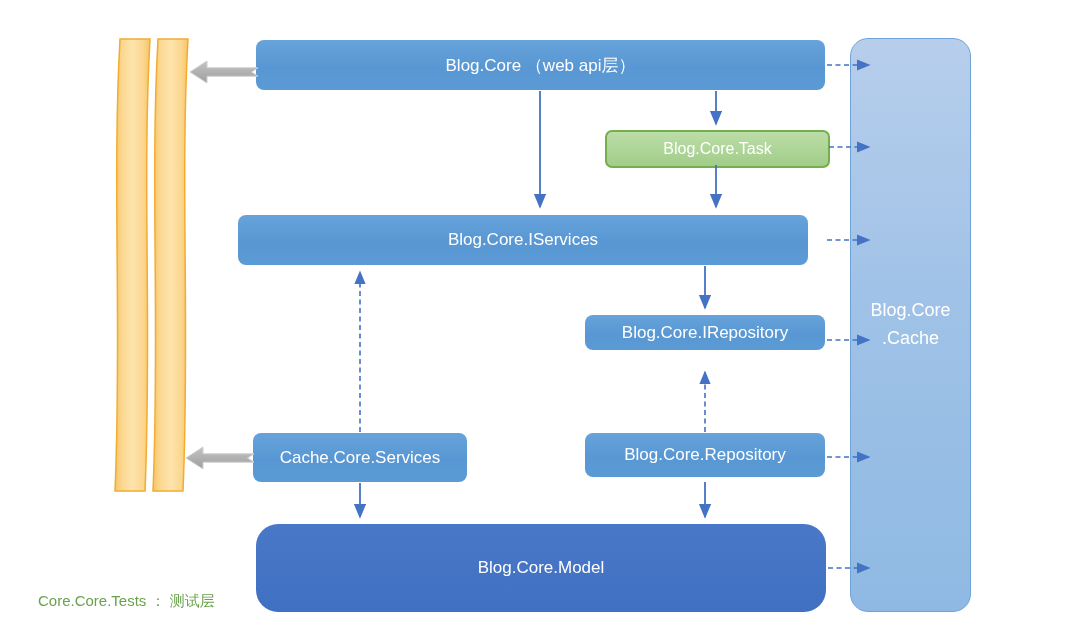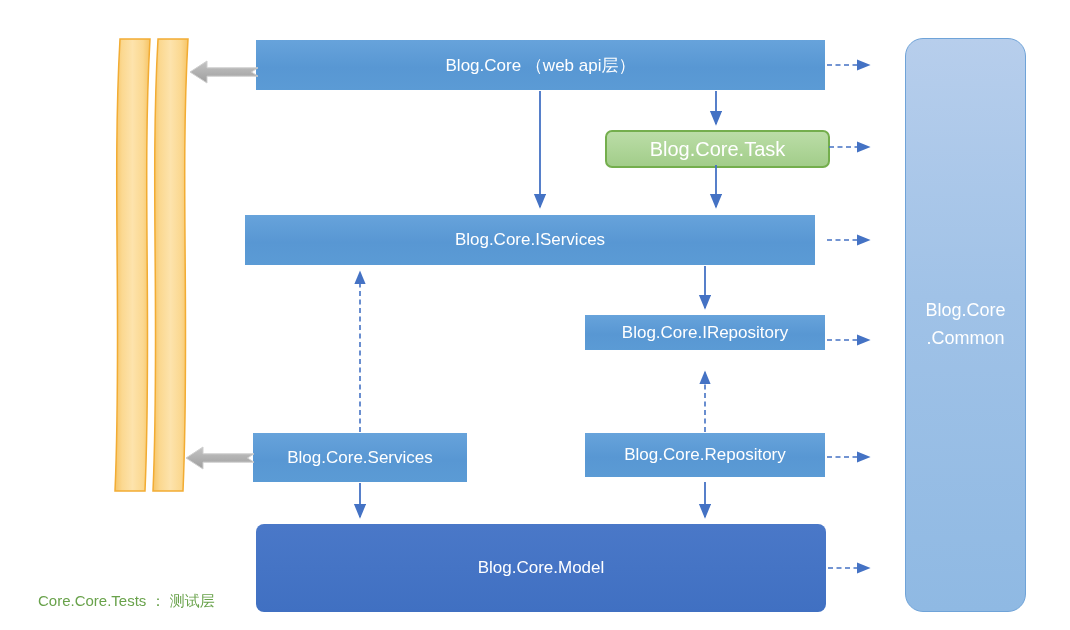--- a/index.html
+++ b/index.html
@@ -2,27 +2,27 @@
 <html><head>
 <meta charset="utf-8">
 <style>
   html,body{margin:0;padding:0;background:#ffffff;}
   #canvas{
     position:relative;width:1070px;height:630px;background:#ffffff;overflow:hidden;
     font-family:"Liberation Sans","DejaVu Sans",sans-serif;
   }
   .node{
     position:absolute;display:flex;align-items:center;justify-content:center;
-    color:#ffffff;font-size:17px;border-radius:0;z-index:2;text-align:center;
+    color:#ffffff;font-size:17px;border-radius:8px;z-index:2;text-align:center;
   }
   .blue{background:linear-gradient(180deg,#67A3DB 0%,#5897D3 55%,#5B9BD5 100%);}
-  .darkblue{background:linear-gradient(180deg,#4A78C8 0%,#4070C2 100%);border-radius:8px;}
+  .darkblue{background:linear-gradient(180deg,#4A78C8 0%,#4070C2 100%);border-radius:22px;}
   .green{
     background:linear-gradient(180deg,#BBDDA7 0%,#A2CD8A 100%);
-    border:2px solid #74AE4D;border-radius:7px;font-size:20px;
+    border:2px solid #74AE4D;border-radius:7px;font-size:16px;
   }
   .common{
     background:linear-gradient(180deg,#B7CEEC 0%,#A0C2E7 45%,#8FB9E3 100%);
     border:1px solid #6FA3D8;border-radius:18px;
     flex-direction:column;font-size:18px;line-height:1.55;
   }
   .ribbon-label{
     position:absolute;writing-mode:vertical-rl;color:#3F3F3F;font-size:15px;
     letter-spacing:1px;z-index:2;white-space:nowrap;
   }
@@ -34,33 +34,33 @@
 </style>
 </head>
 <body>
 
 <div id="canvas">
 
   <div class="node blue" style="left:256px;top:40px;width:569px;height:50px;">Blog.Core （web api层）</div>
 
   <div class="node green" style="left:605px;top:130px;width:221px;height:34px;">Blog.Core.Task</div>
 
-  <div class="node blue" style="left:245px;top:215px;width:570px;height:50px;">Blog.Core.IServices</div>
+  <div class="node blue" style="left:238px;top:215px;width:570px;height:50px;">Blog.Core.IServices</div>
 
   <div class="node blue" style="left:585px;top:315px;width:240px;height:35px;">Blog.Core.IRepository</div>
 
-  <div class="node blue" style="left:253px;top:433px;width:214px;height:49px;">Blog.Core.Services</div>
+  <div class="node blue" style="left:253px;top:433px;width:214px;height:49px;">Cache.Core.Services</div>
 
   <div class="node blue" style="left:585px;top:433px;width:240px;height:44px;">Blog.Core.Repository</div>
 
   <div class="node darkblue" style="left:256px;top:524px;width:570px;height:88px;">Blog.Core.Model</div>
 
-  <div class="node common" style="left:905px;top:38px;width:119px;height:572px;">
+  <div class="node common" style="left:850px;top:38px;width:119px;height:572px;">
     <span>Blog.Core</span>
-    <span>.Common</span>
+    <span>.Cache</span>
   </div>
 
   <div class="ribbon-label" style="left:121px;top:206px;">Cache.AOP</div>
   <div class="ribbon-label" style="left:159px;top:228px;">Log.AOP</div>
 
   <div id="legend">
     <div>Core.Core.Tests ： 测试层</div>
     
   </div>
 

